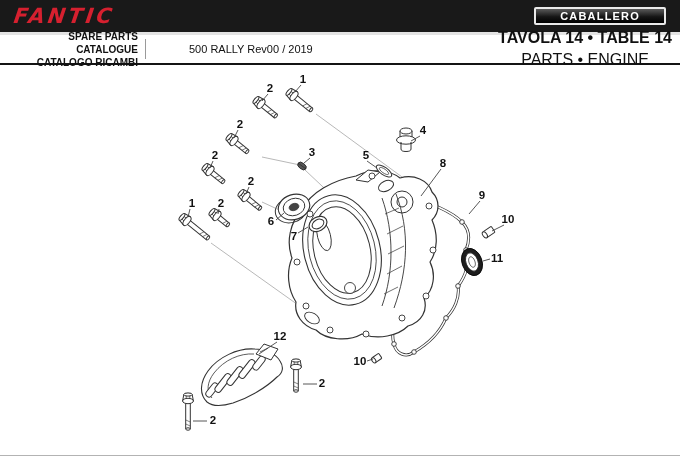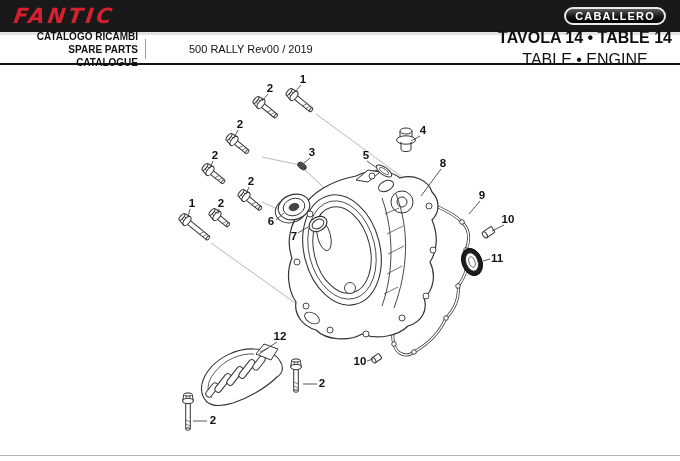--- a/index.html
+++ b/index.html
@@ -2,21 +2,21 @@
 <html><head>
 <meta charset="utf-8">
 <style>
   html,body{margin:0;padding:0;background:#fff;}
   .page{position:relative;width:680px;height:461px;background:#fff;overflow:hidden;
         font-family:"Liberation Sans",sans-serif;color:#111;}
   .topbar{height:32px;background:#191919;display:flex;align-items:center;
           padding:0 14px;border-bottom:3px solid #e3e3e3;}
   .logo{color:#d6202f;font-weight:bold;font-style:italic;font-size:21px;
         letter-spacing:3px;transform:skewX(-8deg);font-family:"DejaVu Sans",sans-serif;}
-  .badge{margin-left:auto;border:2px solid #e9e9e9;border-radius:9px;padding:1px 9px;
+  .badge{margin-left:auto;border:2px solid #e9e9e9;border-radius:2px;padding:1px 24px;
          background:linear-gradient(180deg,#5a5a5a 0%,#161616 55%,#000 100%);
          color:#fff;font-weight:bold;font-size:11px;letter-spacing:1.2px;}
   .header{height:28px;display:flex;align-items:center;padding:0 8px;
           border-bottom:2px solid #141414;background:#fff;}
   .catalog{width:130px;text-align:right;font-weight:bold;font-size:10px;line-height:1.3;}
   .vdiv{width:1px;height:20px;background:#9a9a9a;margin:0 7px;}
   .model{font-size:11px;margin-left:36px;}
   .tableinfo{margin-left:auto;text-align:center;font-size:16px;line-height:1.35;}
   .tableinfo .b{font-weight:bold;}
   .diagram{position:absolute;top:65px;left:0;}
@@ -28,28 +28,28 @@
 
 <div class="page">
 
   <div class="topbar">
     <div class="logo">FANTIC</div>
     <div class="badge">CABALLERO</div>
   </div>
 
   <div class="header">
     <div class="catalog">
+      <div>SPARE PARTS CATALOGUE</div>
       <div>CATALOGO RICAMBI</div>
-      <div>SPARE PARTS CATALOGUE</div>
     </div>
     <div class="vdiv"></div>
     <div class="model">500 RALLY Rev00 / 2019</div>
     <div class="tableinfo">
       <div class="b">TAVOLA 14 • TABLE 14</div>
-      <div>TABLE • ENGINE</div>
+      <div>PARTS • ENGINE</div>
     </div>
   </div>
 
   <svg class="diagram" width="680" height="390" viewBox="0 65 680 390" xmlns="http://www.w3.org/2000/svg">
 
     <g id="gen-lines">
         <line x1="316" y1="114" x2="428" y2="196" stroke="#9a9a9a" stroke-width="0.7"></line>
         <line x1="262" y1="157" x2="300" y2="165" stroke="#9a9a9a" stroke-width="0.7"></line>
         <line x1="305" y1="170" x2="356" y2="218" stroke="#9a9a9a" stroke-width="0.7"></line>
         <line x1="262" y1="202" x2="340" y2="238" stroke="#9a9a9a" stroke-width="0.7"></line>

